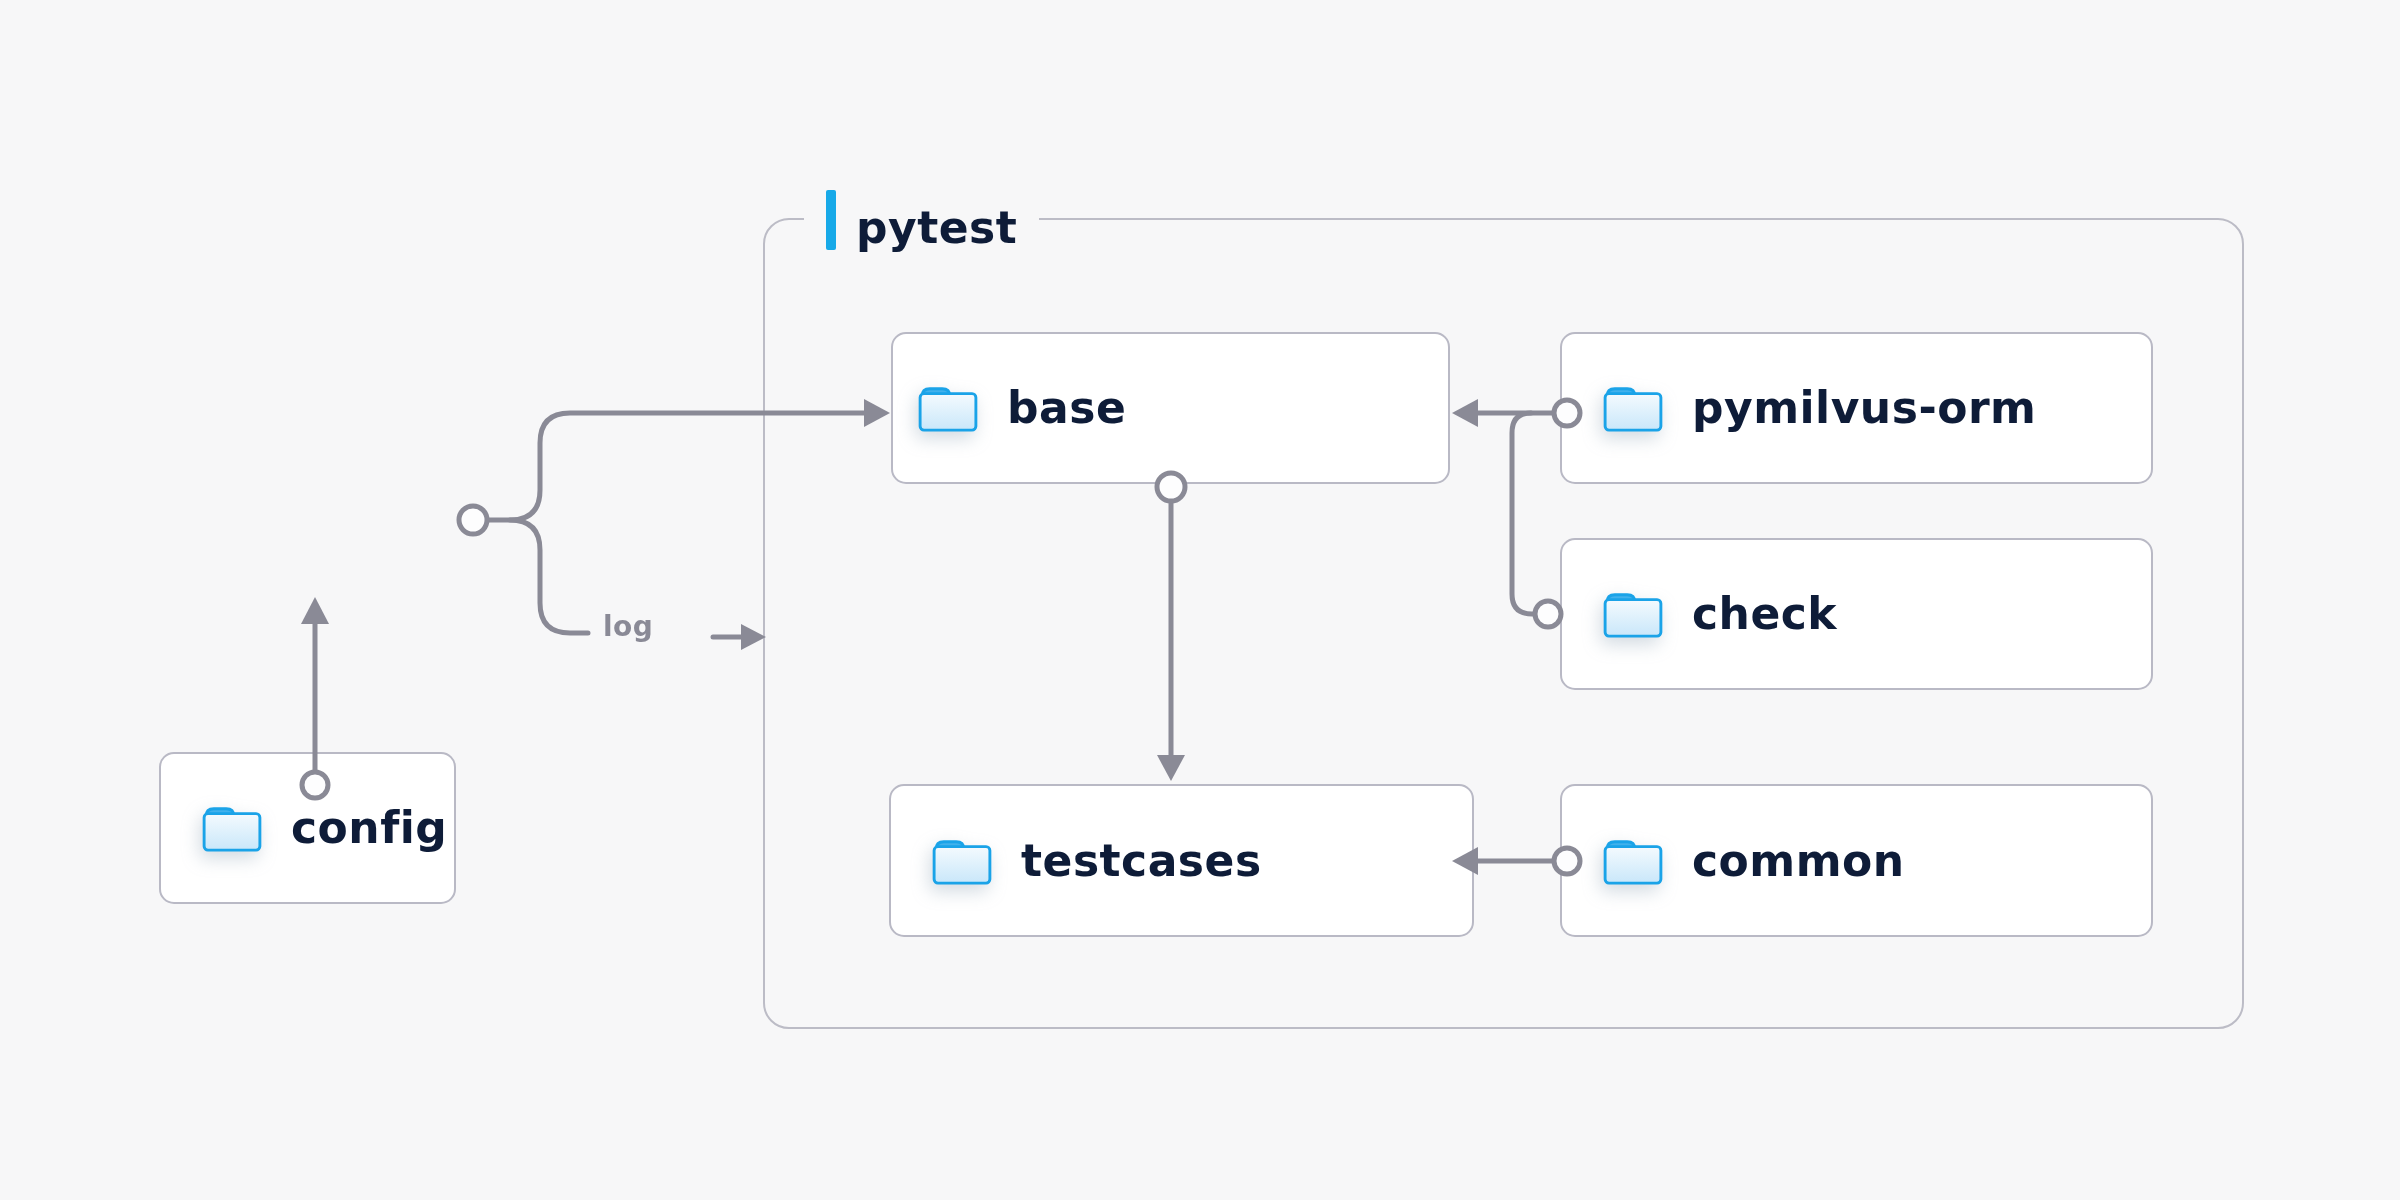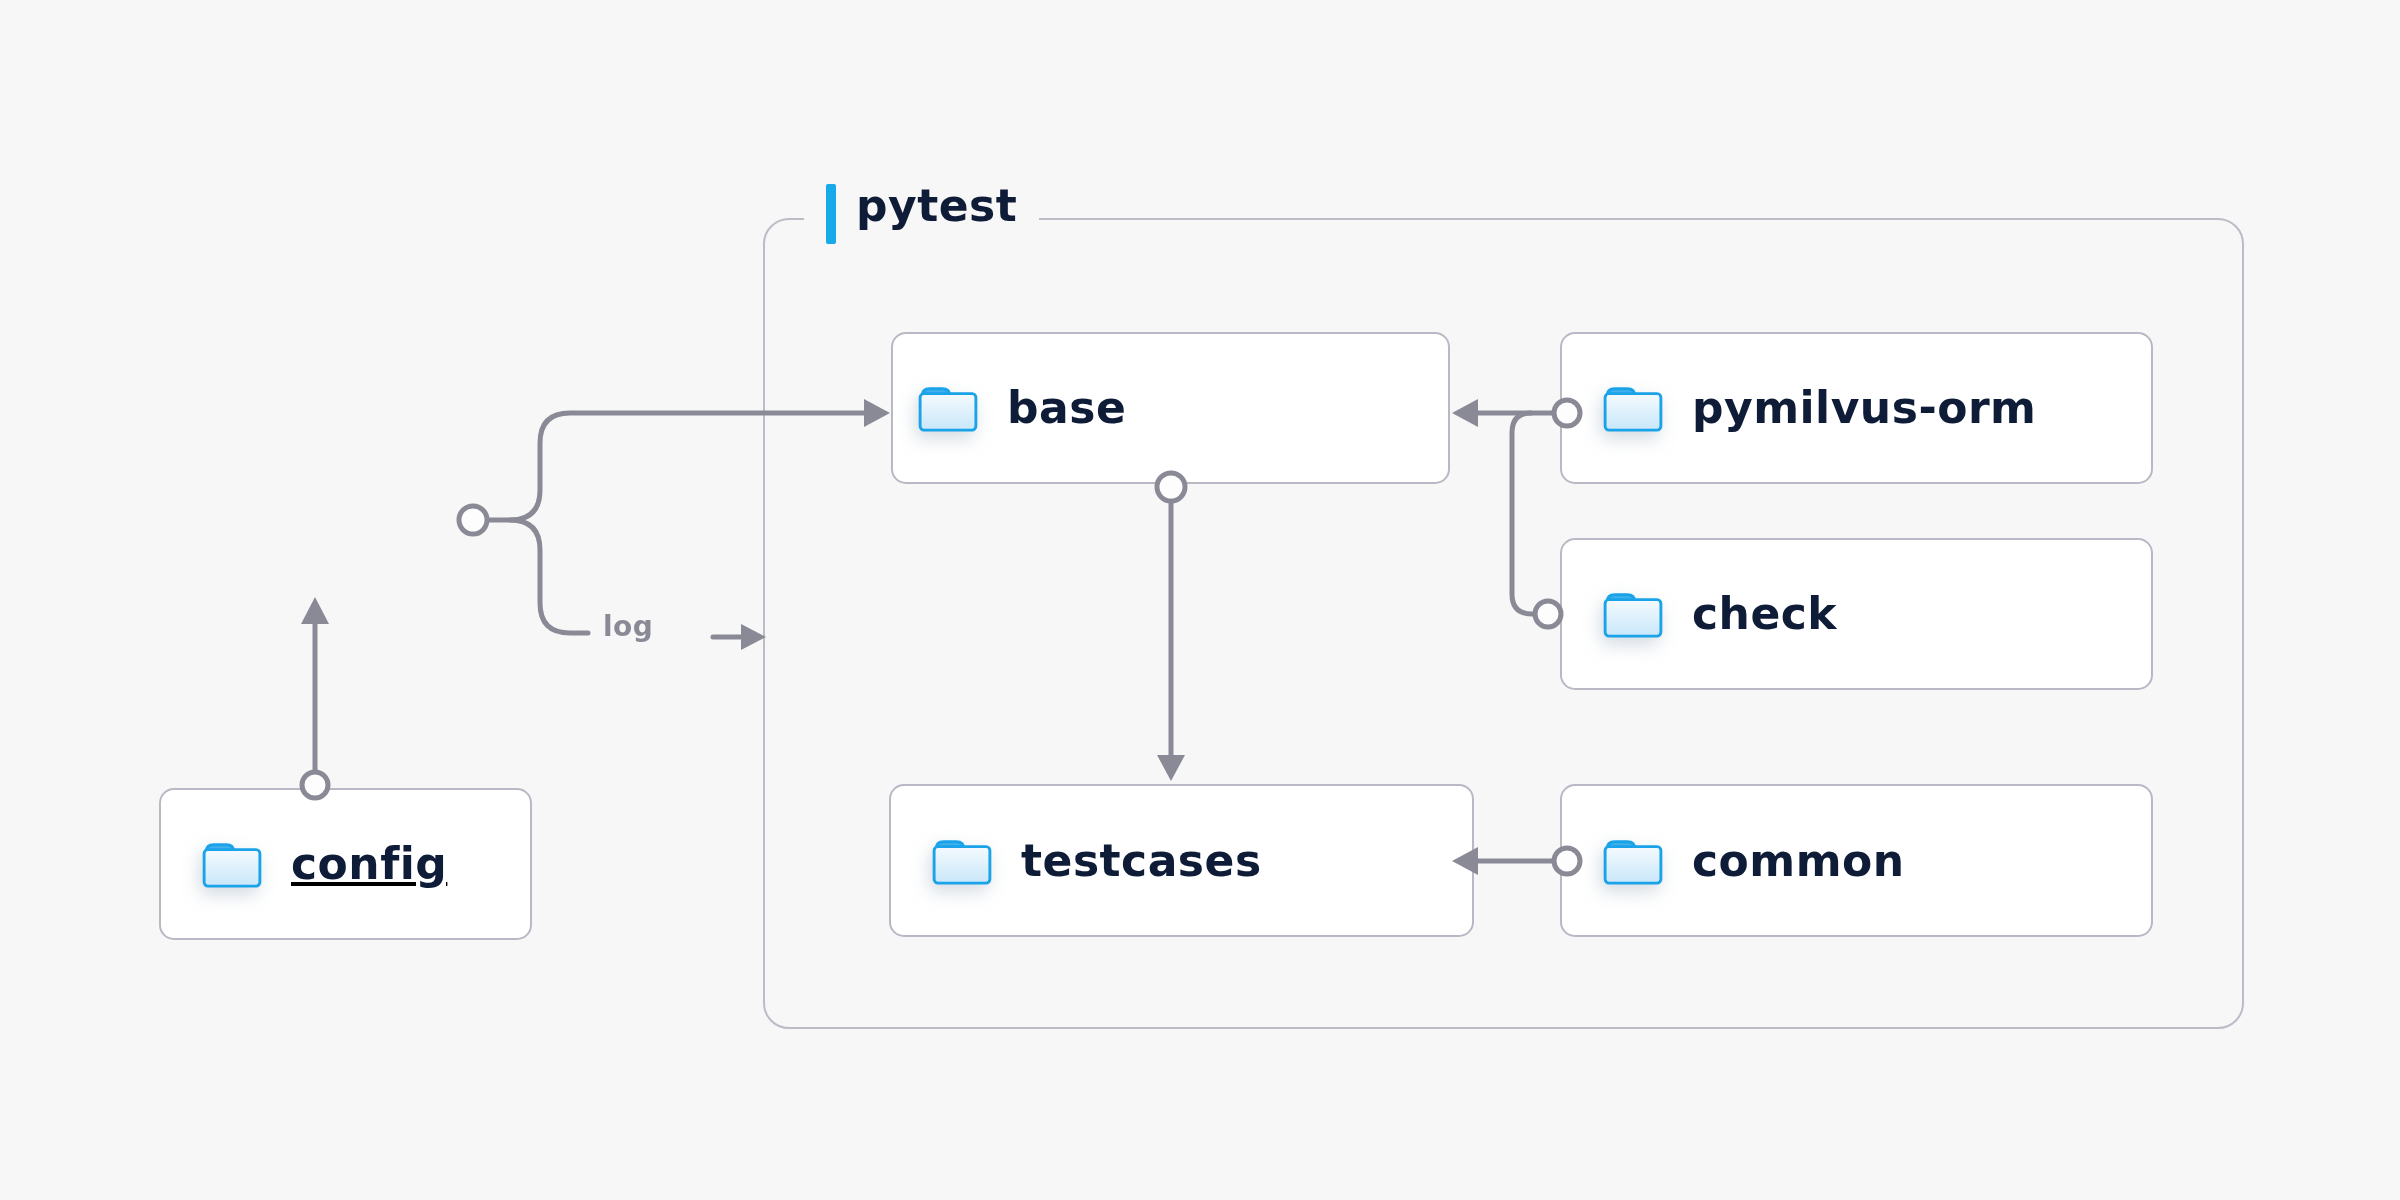--- a/index.html
+++ b/index.html
@@ -12,21 +12,21 @@
   .stage{position:absolute;inset:0;width:2400px;height:1200px;}
 
   
   .container-box{
     position:absolute;left:763px;top:218px;width:1481px;height:811px;
     border:2px solid #bcbcc6;border-radius:26px;background:transparent;
     box-sizing:border-box;
   }
   .container-label{
     position:absolute;left:804px;top:184px;height:66px;
-    display:flex;align-items:flex-start;gap:20px;
+    display:flex;align-items:flex-end;gap:20px;
     background:#f7f7f8;padding:0 22px;z-index:3;
   }
   .container-label .accent-bar{
     width:10px;height:60px;background:#17a9e8;border-radius:2px;flex:0 0 auto;
   }
   .container-label .title{
     font-size:44px;font-weight:700;color:#0e1c38;letter-spacing:0.5px;
     line-height:1;white-space:nowrap;
   }
 
@@ -38,21 +38,21 @@
     box-sizing:border-box;z-index:2;
   }
   .node .label{
     font-size:44px;font-weight:600;color:#0e1c38;letter-spacing:0.5px;
     line-height:1;white-space:nowrap;
   }
   .folder{display:flex;align-items:center;flex:0 0 auto;
     filter:drop-shadow(-3px 7px 9px rgba(110,135,160,0.30));}
 
   .node-utils      {left:159px; top:443px; width:317px; height:151px;}
-  .node-config     {left:159px; top:788px; width:373px; height:152px;text-decoration:underline;}
+  .node-config     {left:159px; top:752px; width:297px; height:152px;}
   .node-base       {left:891px; top:332px; width:559px; height:152px;padding-left:24px;}
   .node-testcases  {left:889px; top:784px; width:585px; height:153px;}
   .node-pymilvus   {left:1560px;top:332px; width:593px; height:152px;}
   .node-check      {left:1560px;top:538px; width:593px; height:152px;}
   .node-common     {left:1560px;top:784px; width:593px; height:153px;}
 
   
   svg.edges{position:absolute;inset:0;z-index:4;pointer-events:none;}
   .edge-line{stroke:#8a8a96;stroke-width:5;fill:none;stroke-linecap:round;}
   .edge-head{fill:#8a8a96;stroke:none;}

